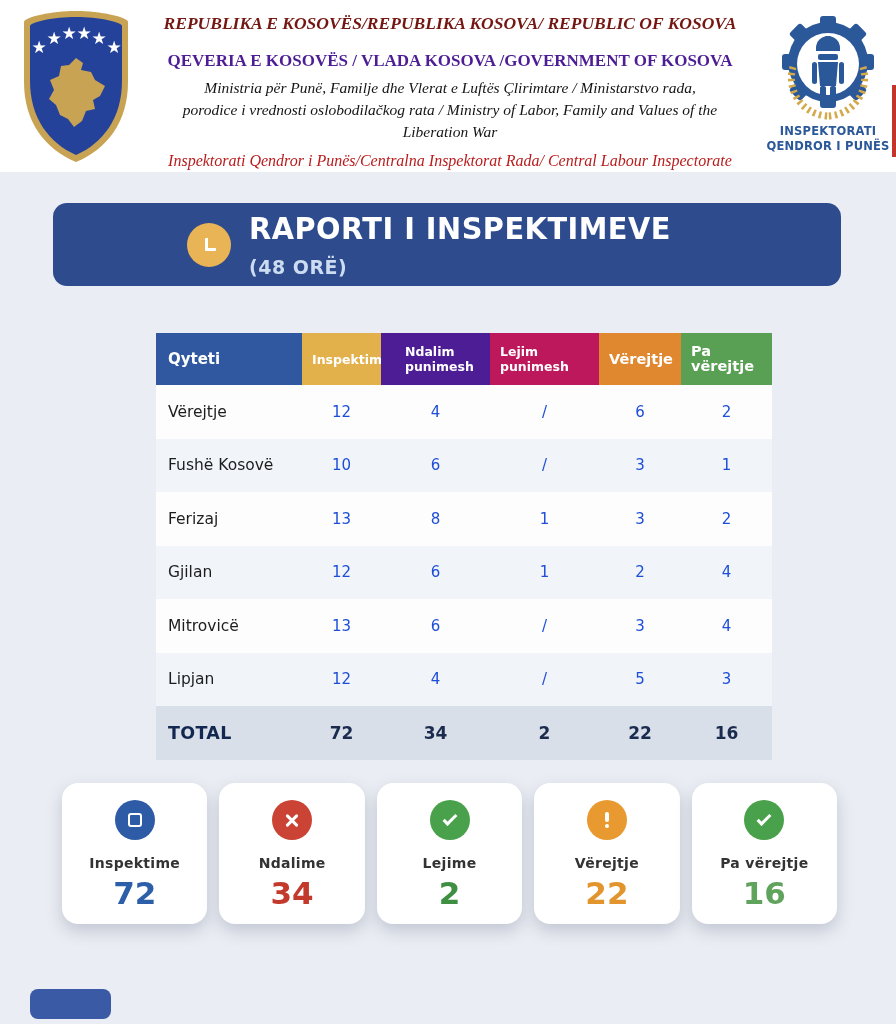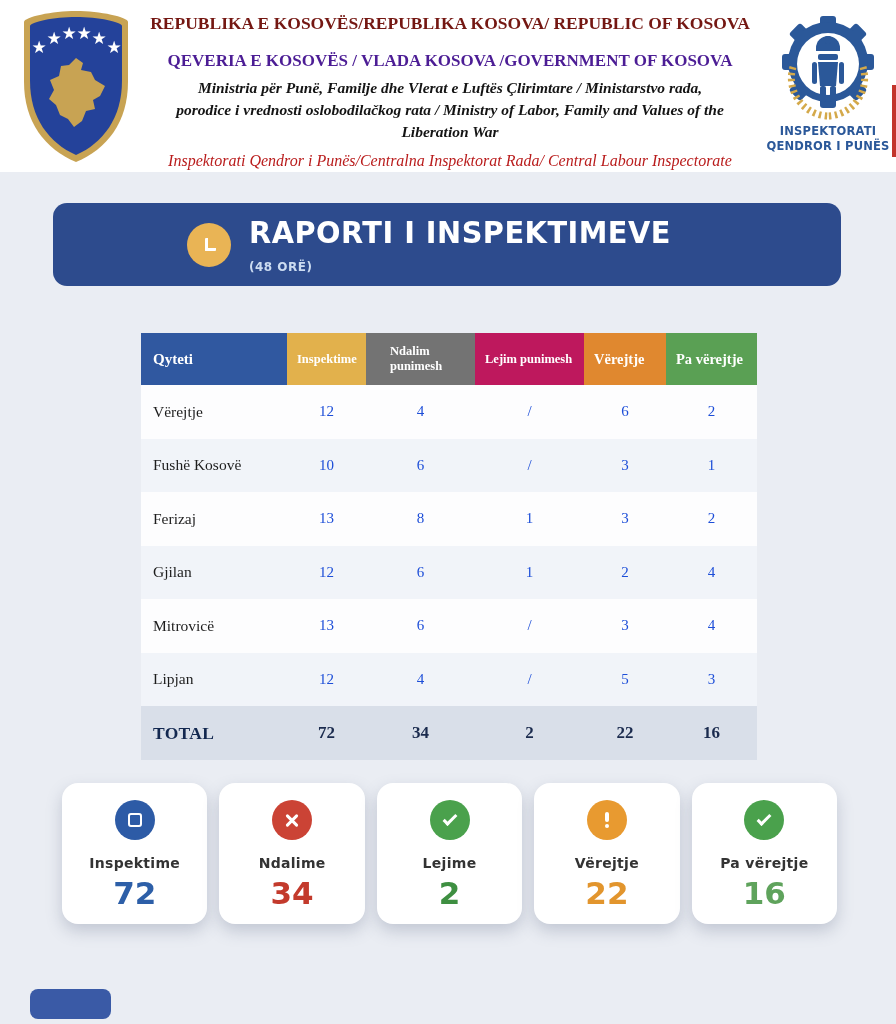--- a/index.html
+++ b/index.html
@@ -45,31 +45,32 @@
     width: 610px;
     text-align: center;
     font-family: "Liberation Serif", serif;
     color: #111111;
   }
   .h-line1 {
     margin-top: 13px;
     font-size: 17.5px;
     font-weight: bold;
     color: #741712;
+    font-style: italic;
   }
   .h-line2 {
     margin-top: 17px;
     font-size: 17px;
     font-weight: bold;
     color: #4c1d95;
   }
   .h-ministry {
     margin-top: 6px;
     font-size: 15.5px;
-    font-weight: bold;
+    font-weight: normal;
     font-style: italic;
     line-height: 22px;
     color: #141414;
   }
   .h-line6 {
     margin-top: 9px;
     font-size: 16px;
     font-style: italic;
     color: #b91c1c;
   }
@@ -113,31 +114,30 @@
     font-weight: bold;
     font-size: 30px;
     letter-spacing: 0.5px;
     transform: scaleX(0.96);
     transform-origin: left center;
     white-space: nowrap;
   }
   .banner-subtitle {
     color: #ccdcf1;
     font-weight: bold;
-    font-size: 12px;
+    font-size: 19px;
     margin-top: 10px;
     letter-spacing: 0.5px;
   }
 
   
   .table {
     position: absolute;
-    left: 141px; top: 333px;
+    left: 156px; top: 333px;
     width: 616px;
-    font-family: Liberation Serif, serif;
   }
   .tr {
     display: grid;
     grid-template-columns: 146px 79px 109px 109px 82px 91px;
     align-items: stretch;
   }
   .thead { height: 52px; }
   .th {
     color: #ffffff;
     font-weight: bold;
@@ -341,21 +341,21 @@
       <div class="banner-title">RAPORTI I INSPEKTIMEVE</div>
       <div class="banner-subtitle">(48 ORË)</div>
     </div>
   </div>
 
   <div class="table">
 
     <div class="tr thead">
       <div class="th first" style="background: rgb(48, 88, 160);">Qyteti</div>
       <div class="th" style="background: rgb(226, 177, 76);">Inspektime</div>
-      <div class="th" style="background: #737373; padding-left: 24px;">Ndalim punimesh</div>
+      <div class="th" style="background: #4c1d95; padding-left: 24px;">Ndalim punimesh</div>
       <div class="th" style="background: #be185d;">Lejim punimesh</div>
       <div class="th big" style="background: rgb(224, 136, 47);">Vërejtje</div>
       <div class="th big" style="background: rgb(90, 160, 84);">Pa vërejtje</div>
     </div>
 
     <div class="tr row">
       <div class="td city">Vërejtje</div>
       <div class="td">12</div>
       <div class="td">4</div>
       <div class="td">/</div>

